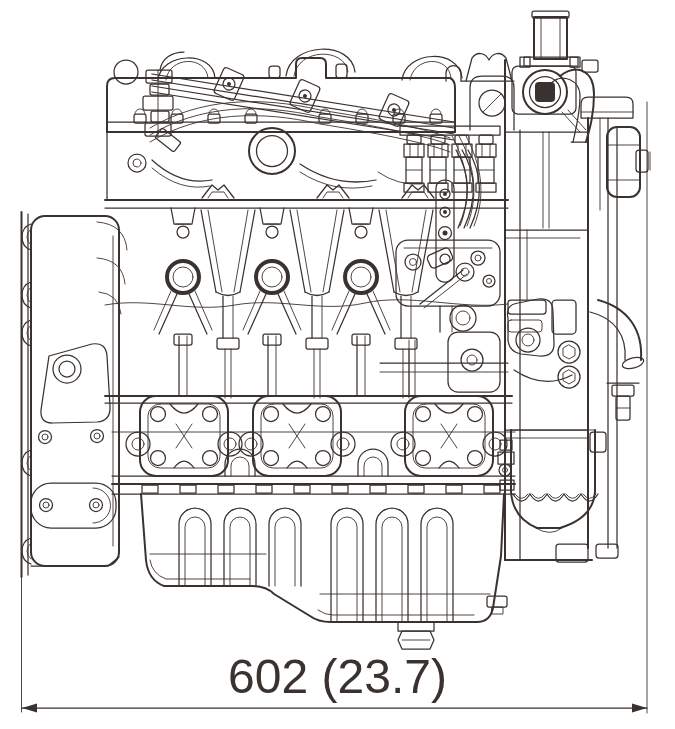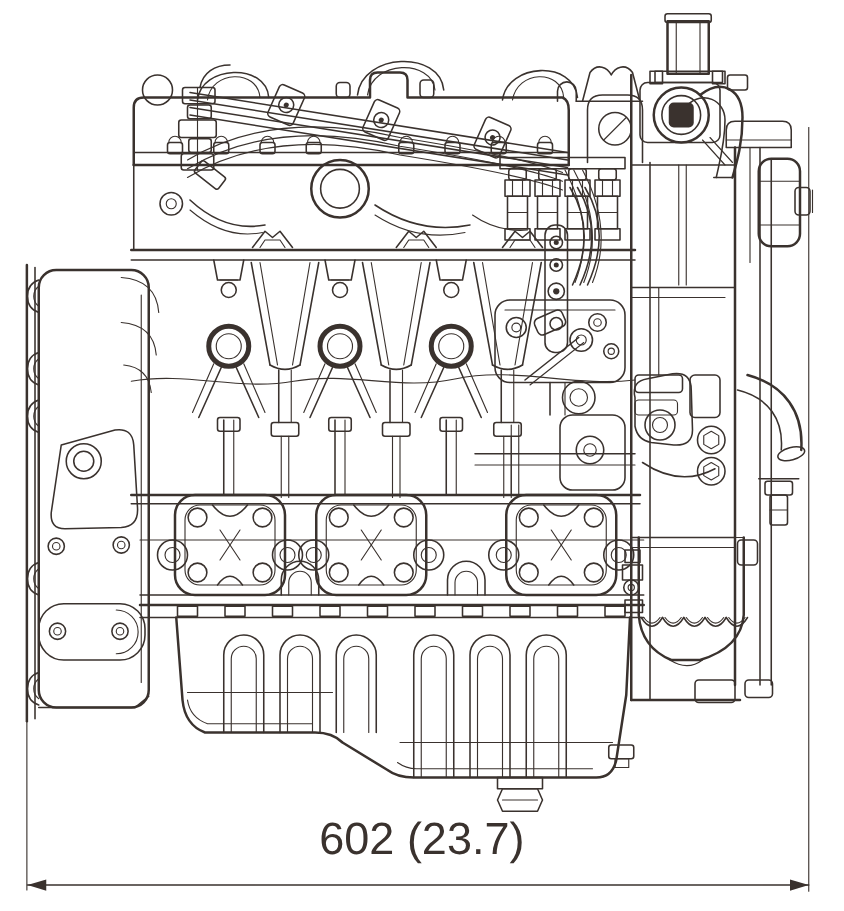--- a/index.html
+++ b/index.html
@@ -6,21 +6,21 @@
   html,body { margin:0; padding:0; background:var(--paper); }
   .stage { position:relative; width:675px; height:729px; background:var(--paper); overflow:hidden;
            font-family:"Liberation Sans", sans-serif; }
   .stage svg { position:absolute; left:0; top:0; }
   .ink { stroke:var(--ink); fill:none; stroke-width:1.25; stroke-linecap:round; stroke-linejoin:round; }
   .w2  { stroke-width:2; }
   .w09 { stroke-width:0.9; }
   .w4  { stroke-width:4; }
   .fill{ fill:var(--ink); stroke:none; }
   .dim-label { position:absolute; left:0; top:653px; width:675px; text-align:center;
-               font-size:36px; line-height:1; color:var(--ink); letter-spacing:0px; }
+               font-size:48px; line-height:1; color:var(--ink); letter-spacing:0px; }
 </style>
 </head>
 <body>
 
 <div class="stage">
 
 <svg width="675" height="729" viewBox="0 0 675 729">
 <g class="ink">
 
   <g>

